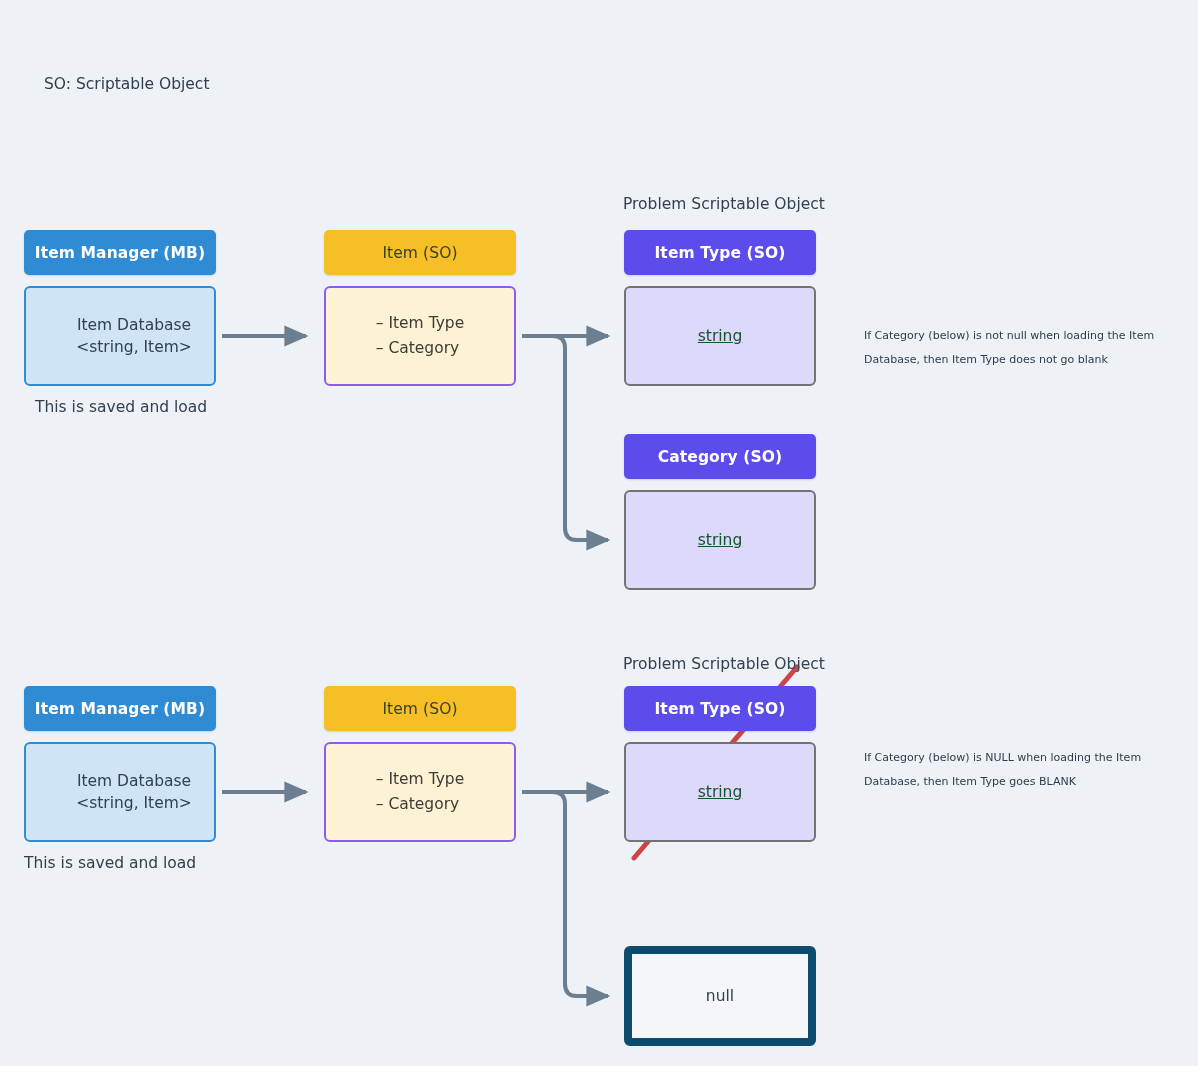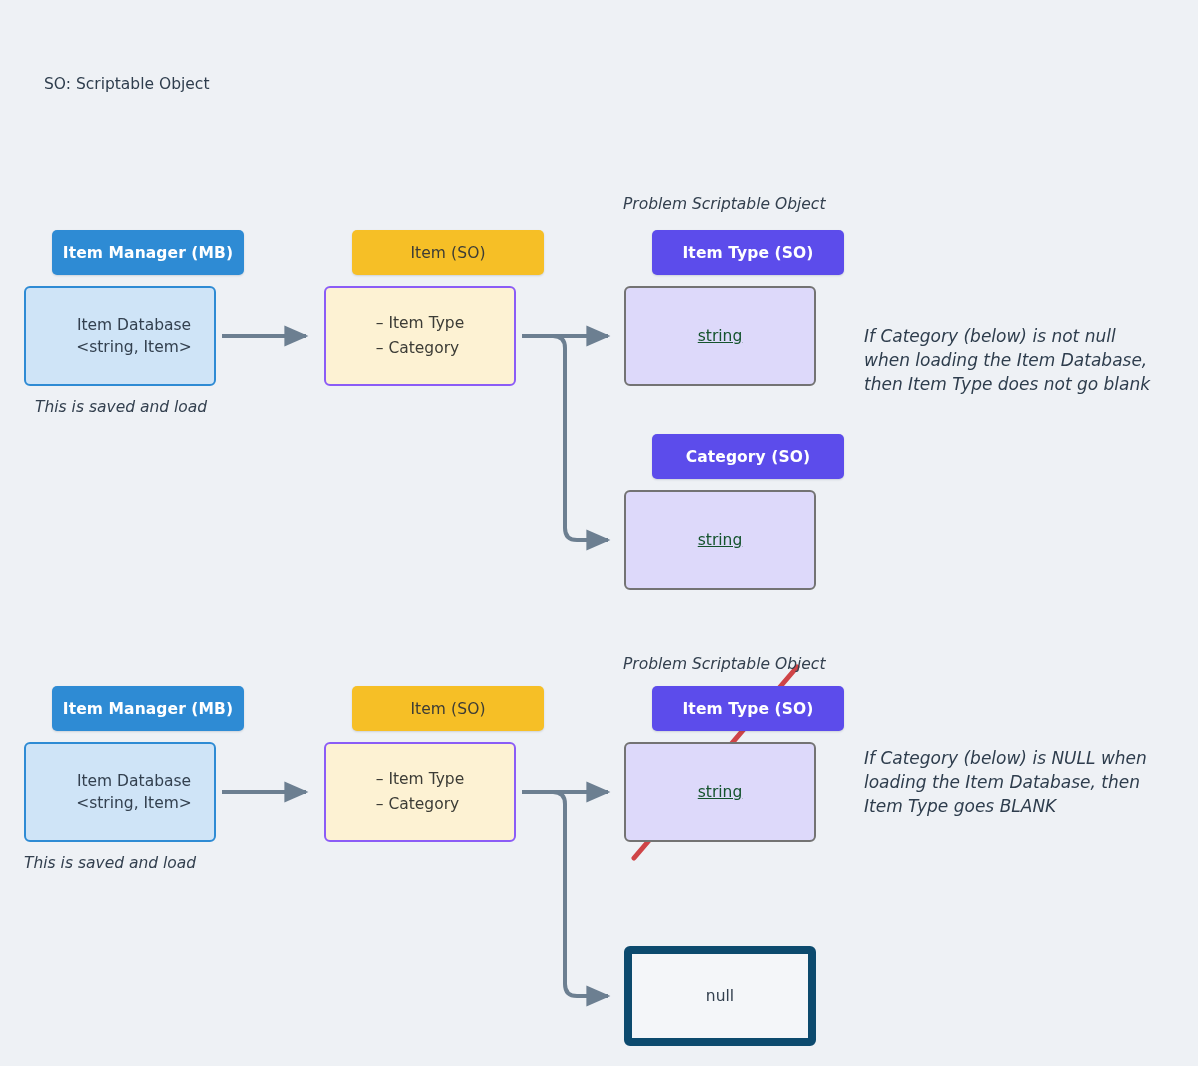--- a/index.html
+++ b/index.html
@@ -40,21 +40,20 @@
     box-sizing: border-box;
     width: 192px;
     height: 45px;
     border-radius: 5px;
     display: flex;
     align-items: center;
     justify-content: center;
     font-size: 15.5px;
     letter-spacing: 0.1px;
     box-shadow: 0 1px 2px rgba(40,55,75,0.16);
-    margin-left: 28px;
   }
   .hdr-blue   { background: #2e8bd4; color: #ffffff; font-weight: bold; }
   .hdr-amber  { background: #f6bf26; color: #3c3c36; font-weight: normal; justify-content: center; }
   .hdr-purple { background: #5c4ceb; color: #ffffff; font-weight: bold; }
 
   .body {
     box-sizing: border-box;
     width: 192px;
     border-radius: 6px;
     display: flex;
@@ -70,32 +69,30 @@
   .body-gray   { background: #f4f6f9; border: 8px solid #0c4a6e; color: #33404f; }
 
   .body-lines {
     text-align: left;
     white-space: pre;
     line-height: 25px;
   }
 
   .caption {
     font-size: 15.5px;
-    font-style: italic;
     color: #33404f;
     white-space: nowrap;
   }
 
   .note {
-    font-size: 17px;
+    font-size: 11px;
     line-height: 24px;
     color: #2e3d4d;
     width: 300px;
     white-space: pre-line;
-    font-style: italic;
   }
 
   svg.conn {
     position: absolute;
     left: 0; top: 0;
     width: 1198px;
     height: 1066px;
     pointer-events: none;
     overflow: visible;
   }

